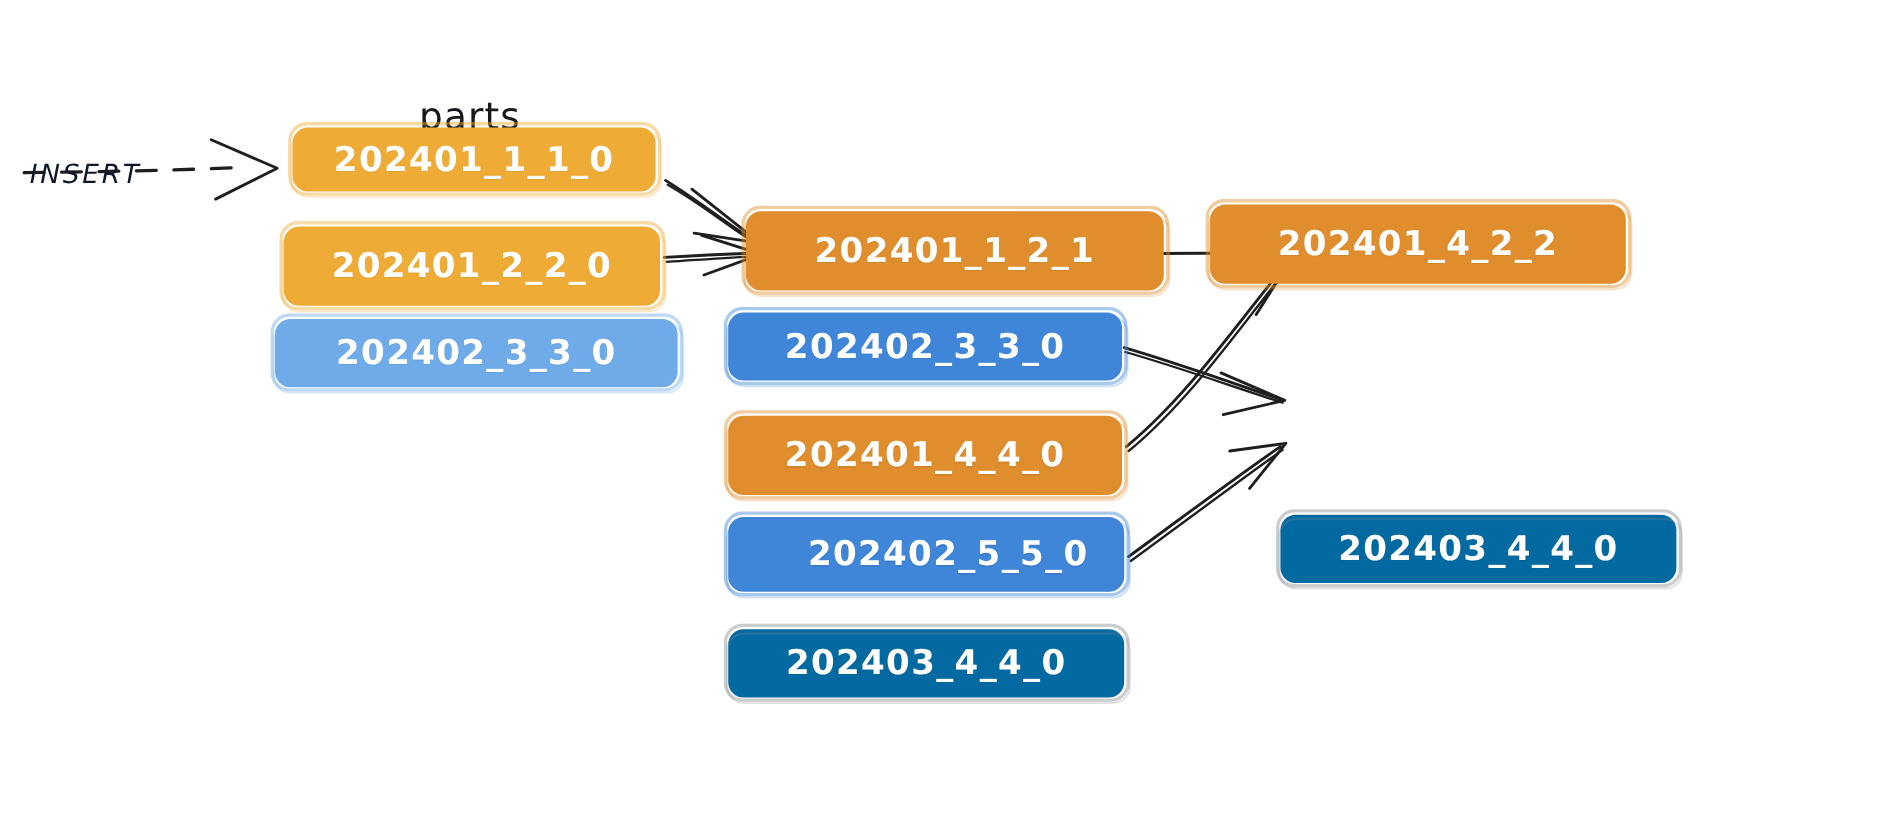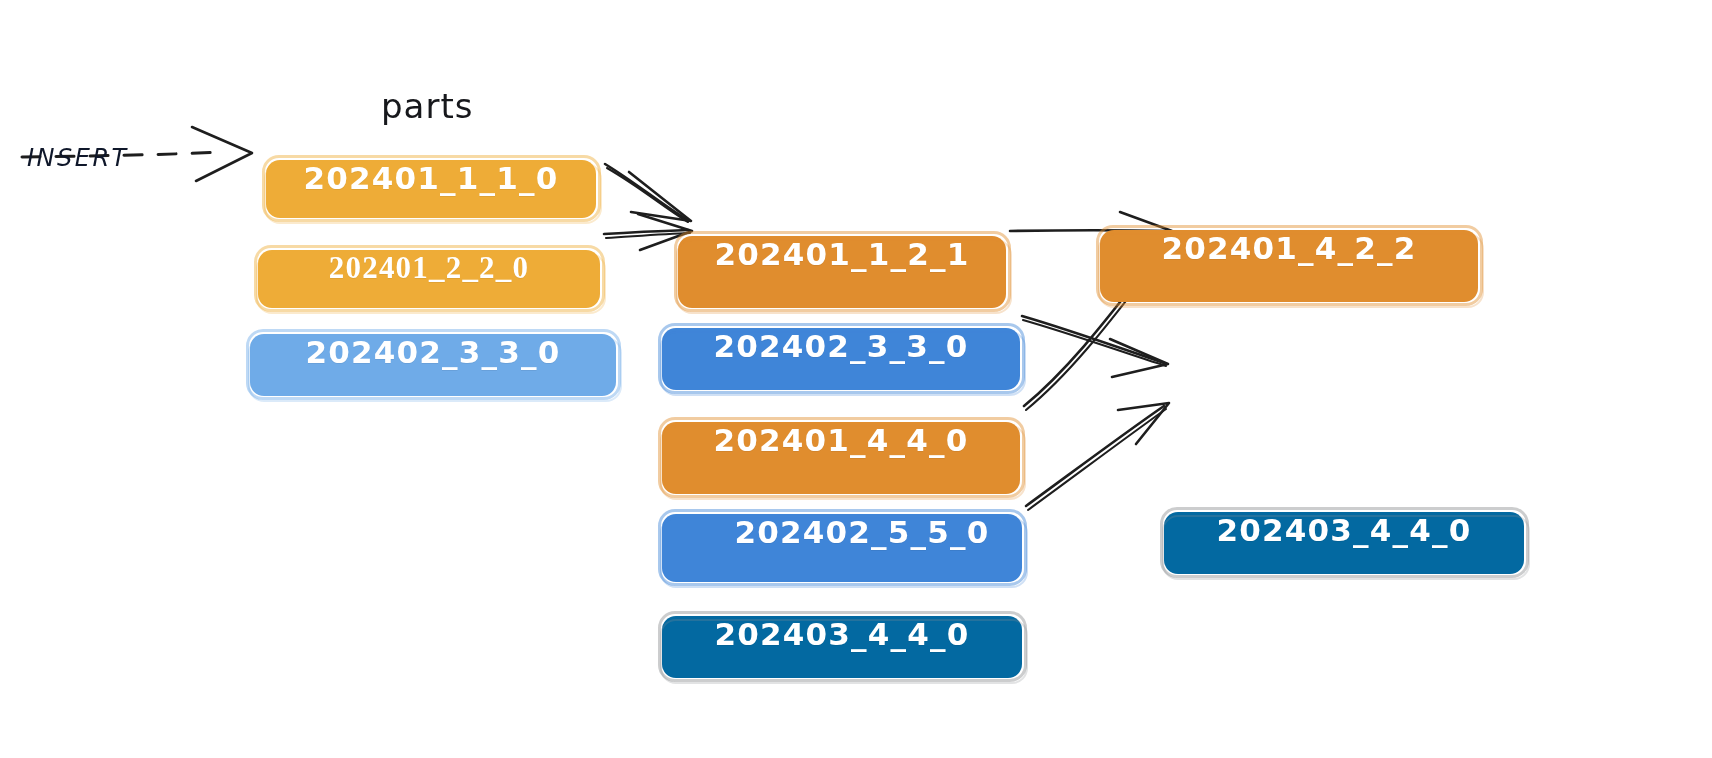--- a/index.html
+++ b/index.html
@@ -35,30 +35,29 @@
     font-size:24px;
     font-weight:500;
     color:#0f172a;
     letter-spacing:2.5px;
     font-style:italic;
   }
 
   
   .part-box{
     position:absolute;
-    display:flex;align-items:flex-start;justify-content:center;
+    display:flex;align-items:center;justify-content:center;
     color:#ffffff;
     font-size:31px;
     font-weight:600;
     letter-spacing:1.2px;
     border-radius:14px;
     box-sizing:border-box;
     white-space:nowrap;
     text-shadow:0 1px 0 rgba(0,0,0,.06);
-    margin-top:44px;
   }
   
   .part-box::before{
     content:"";
     position:absolute;
     left:-4px;top:-5px;right:-5px;bottom:-4px;
     border-radius:17px;
     border:3px solid currentColor;
     opacity:.45;
     pointer-events:none;
@@ -136,29 +135,29 @@
   </svg>
 
   <div id="parts-title" class="handtext">parts</div>
 
   <div id="insert-label" class="handtext">INSERT</div>
 
   <div class="part-box c-lightorange" style="left:266px;top:116px;width:330px;height:58px;">
     <span>202401_1_1_0</span>
   </div>
 
-  <div class="part-box c-lightorange" style="left:258px;top:206px;width:342px;height:58px;font-family:Liberation Serif, serif;">
+  <div class="part-box c-lightorange" style="left:258px;top:206px;width:342px;height:72px;">
     <span>202401_2_2_0</span>
   </div>
 
   <div class="part-box c-lightblue" style="left:250px;top:290px;width:366px;height:62px;">
     <span>202402_3_3_0</span>
   </div>
 
-  <div class="part-box c-orange" style="left:678px;top:192px;width:328px;height:72px;">
+  <div class="part-box c-orange" style="left:678px;top:192px;width:380px;height:72px;">
     <span>202401_1_2_1</span>
   </div>
 
   <div class="part-box c-blue" style="left:662px;top:284px;width:358px;height:62px;">
     <span>202402_3_3_0</span>
   </div>
 
   <div class="part-box c-orange" style="left:662px;top:378px;width:358px;height:72px;">
     <span>202401_4_4_0</span>
   </div>

